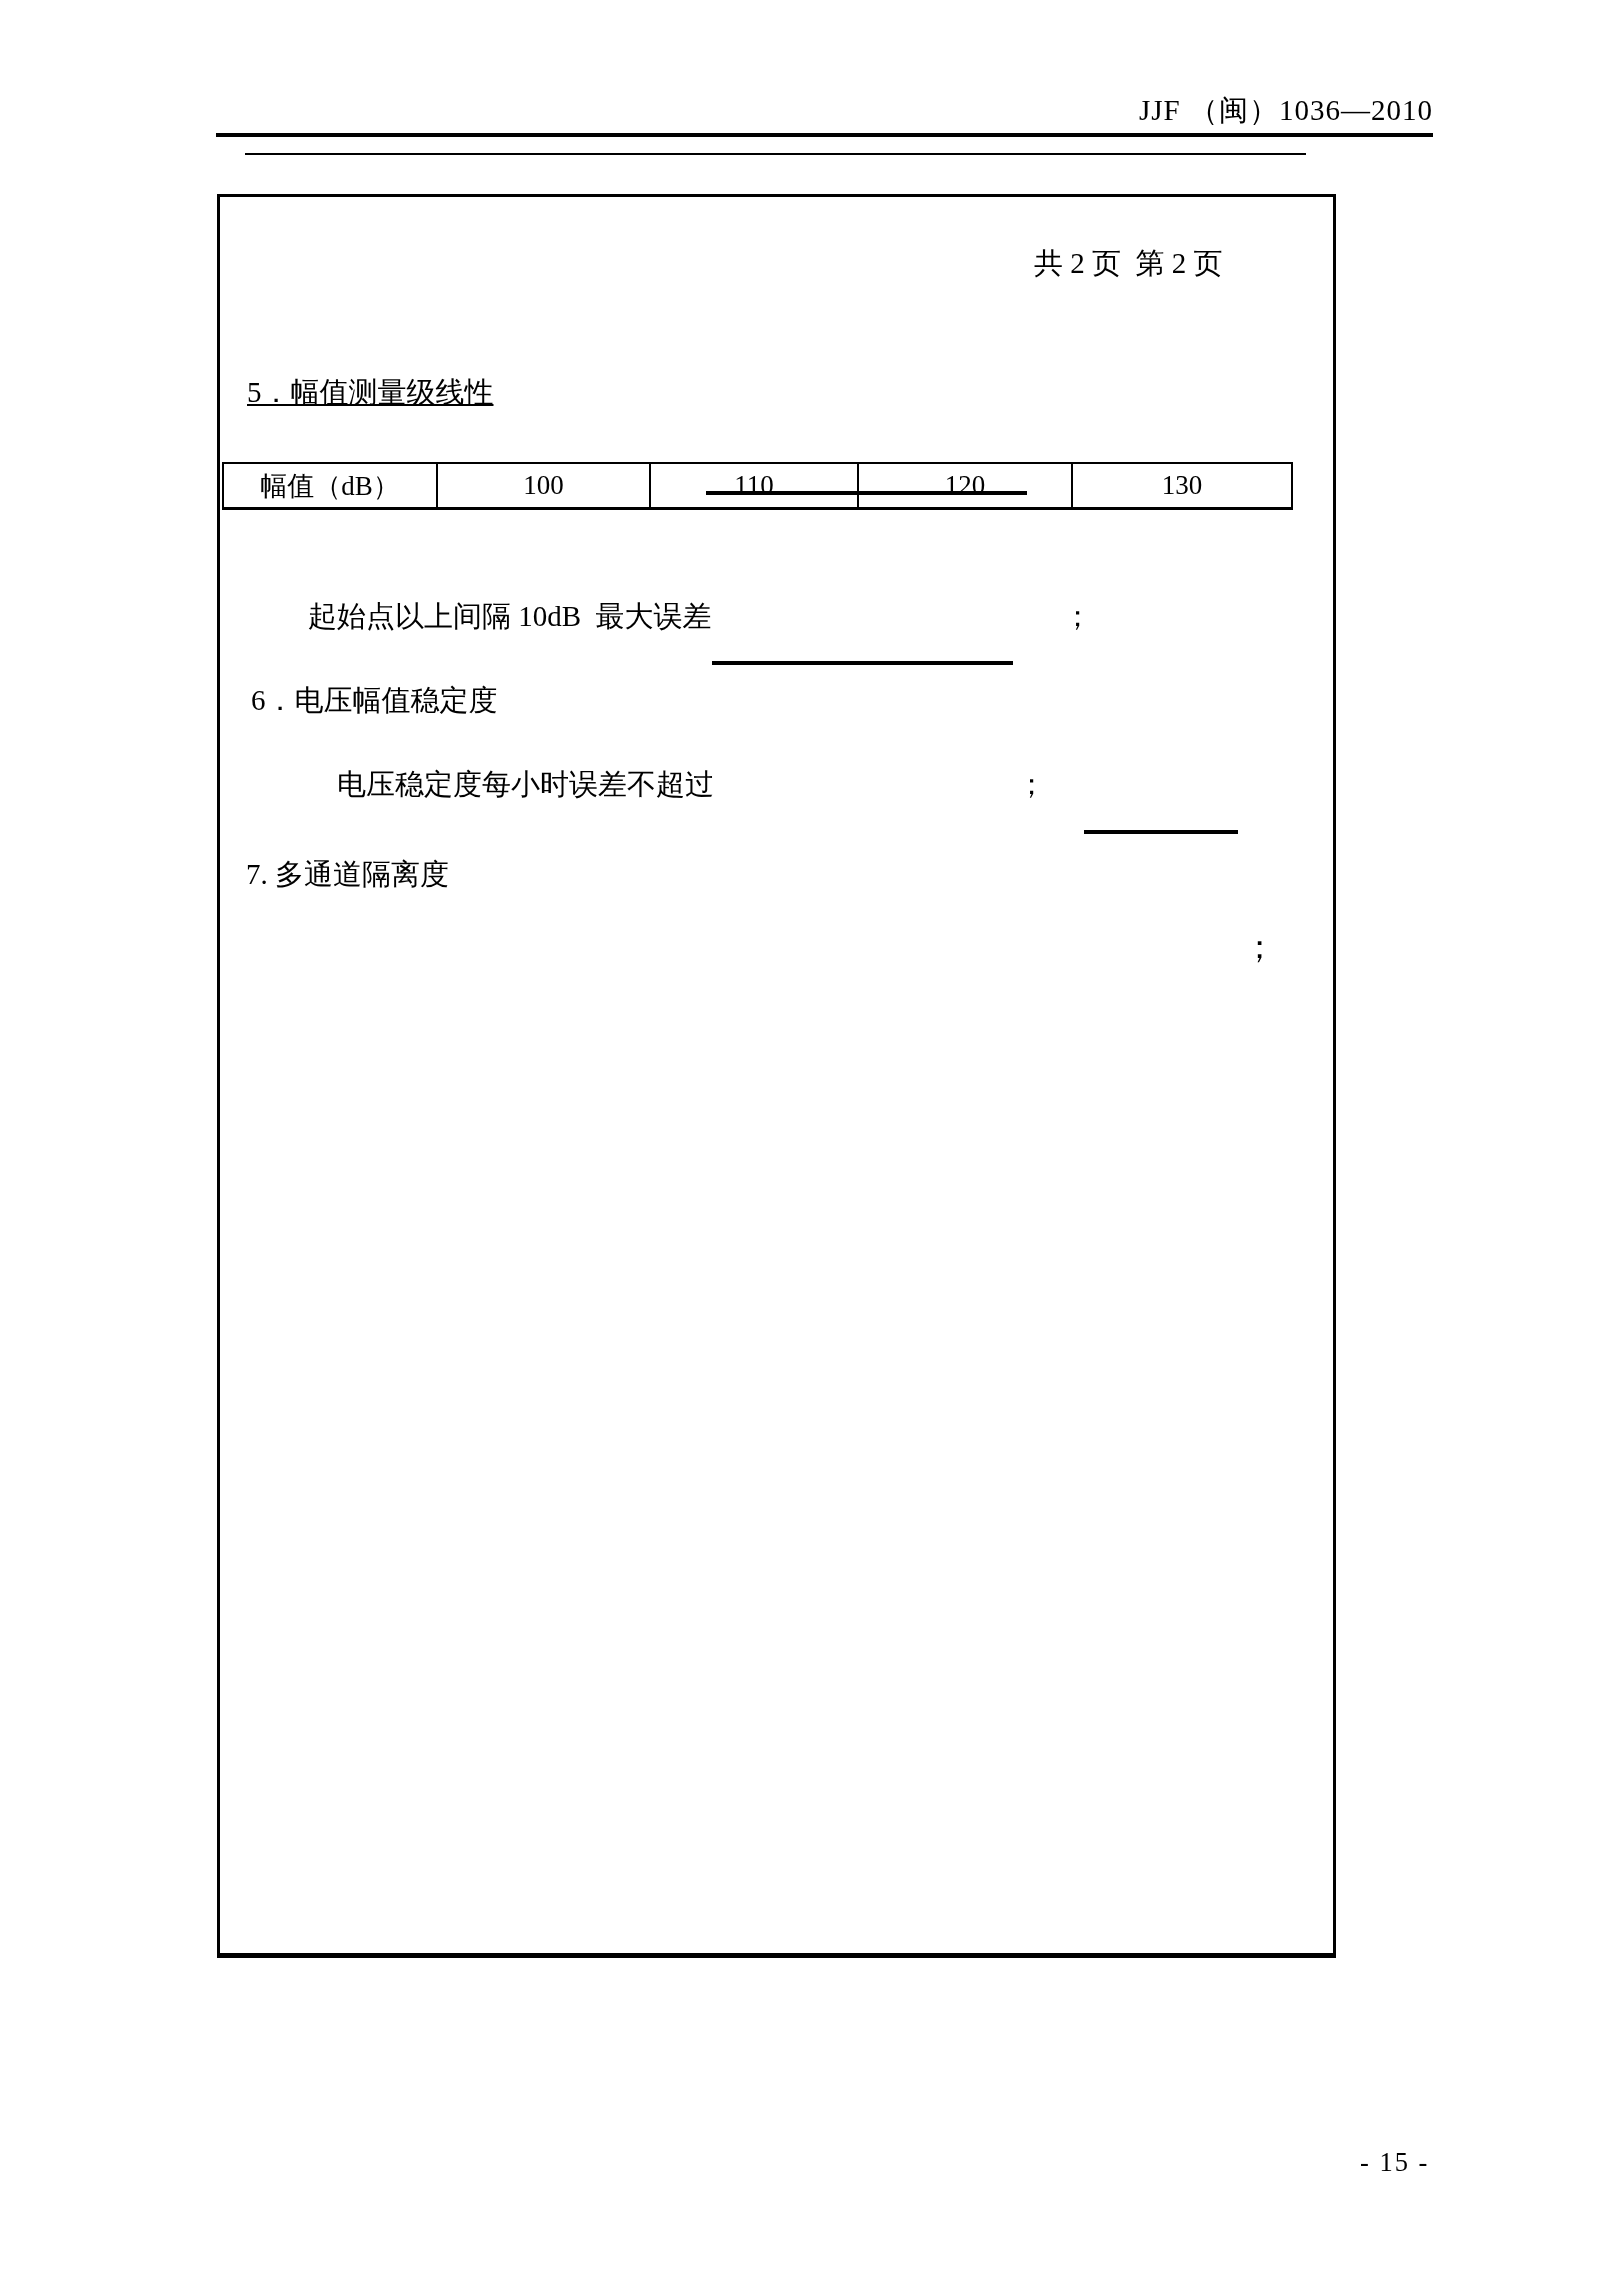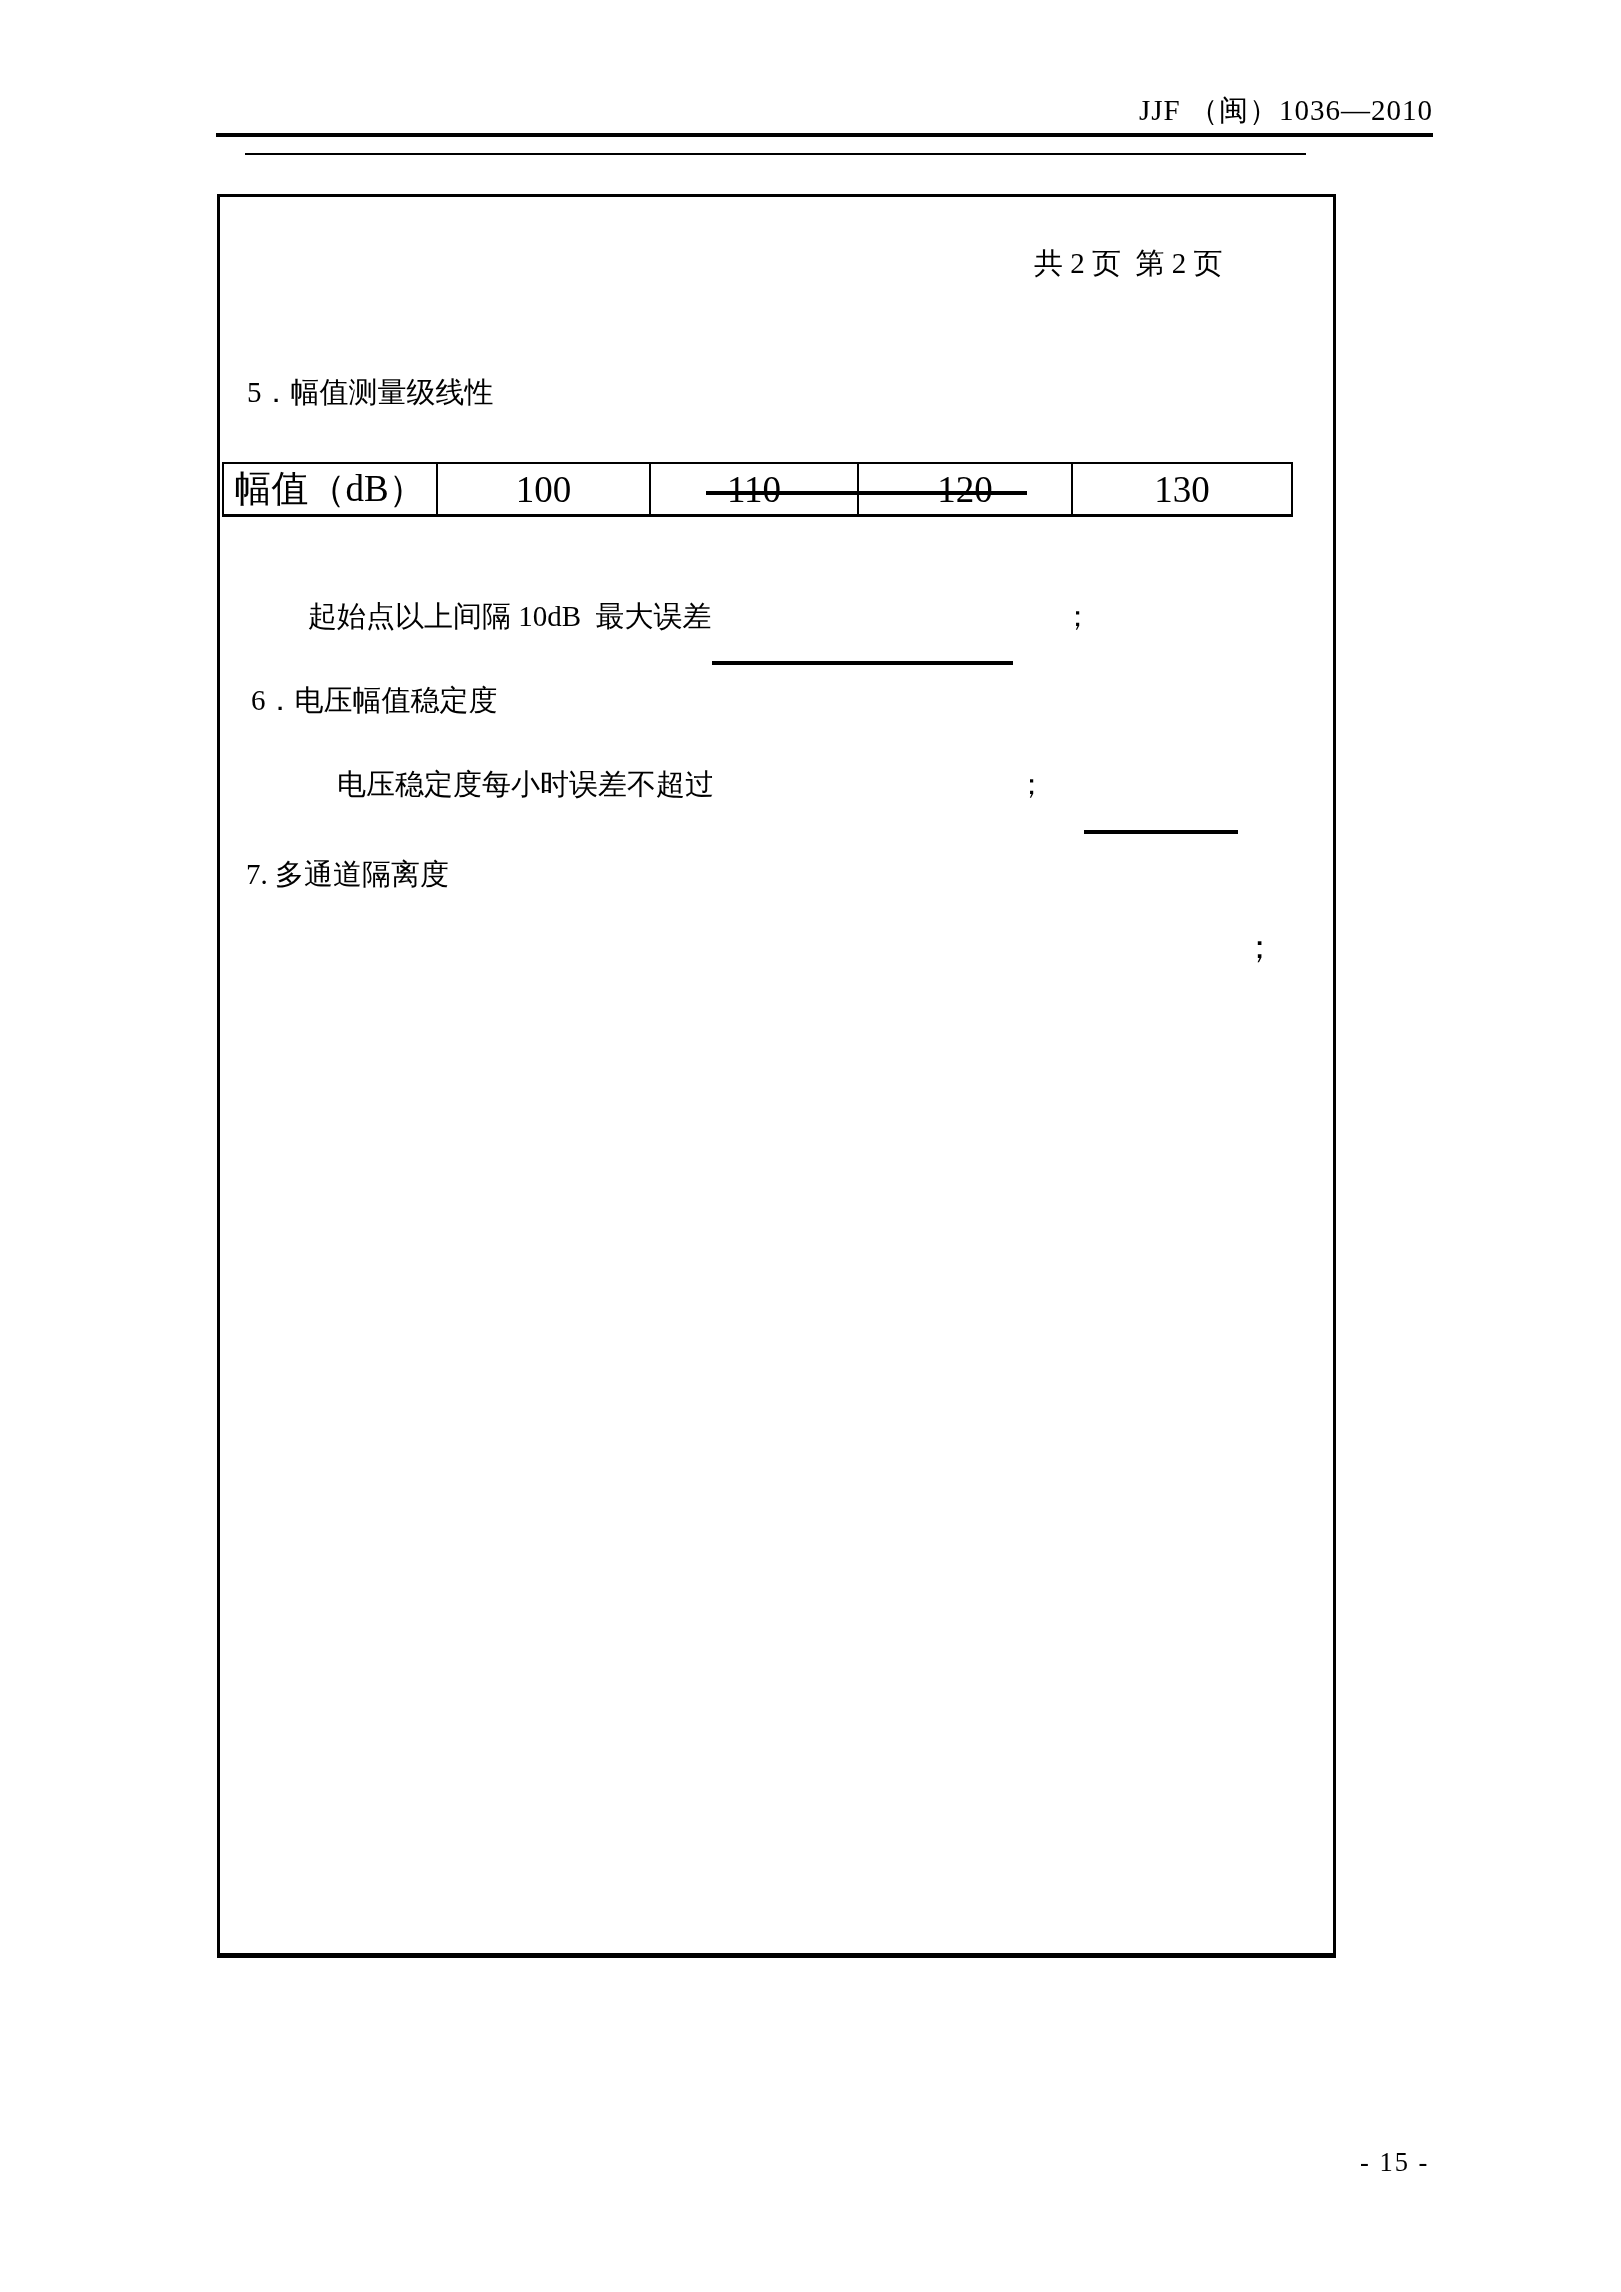--- a/index.html
+++ b/index.html
@@ -39,29 +39,29 @@
     left: 217px; top: 194px;
     width: 1119px; height: 1764px;
     border-style: solid;
     border-color: #000000;
     border-width: 3.9px 3.9px 5.9px 3.9px;
     box-sizing: border-box;
   }
 
   .page-info { left: 1034px; top: 247px; font-size: 29px; }
 
-  .s5-heading { left: 247px; top: 376px; font-size: 29px; }
+  .s5-heading { left: 247px; top: 376px; font-size: 29px; text-decoration: underline; }
 
   
   .amp-table-wrap { left: 222px; top: 462px; }
   table.amp-table {
     border-collapse: collapse;
     table-layout: fixed;
     border: 2.9px solid #000000;
-    font-size: 37px;
+    font-size: 27px;
     padding-left: 16px;
   }
   table.amp-table td {
     border: 2px solid #000000;
     text-align: center;
     vertical-align: middle;
     padding: 0;
     height: 43px;
     overflow: hidden;
   }

